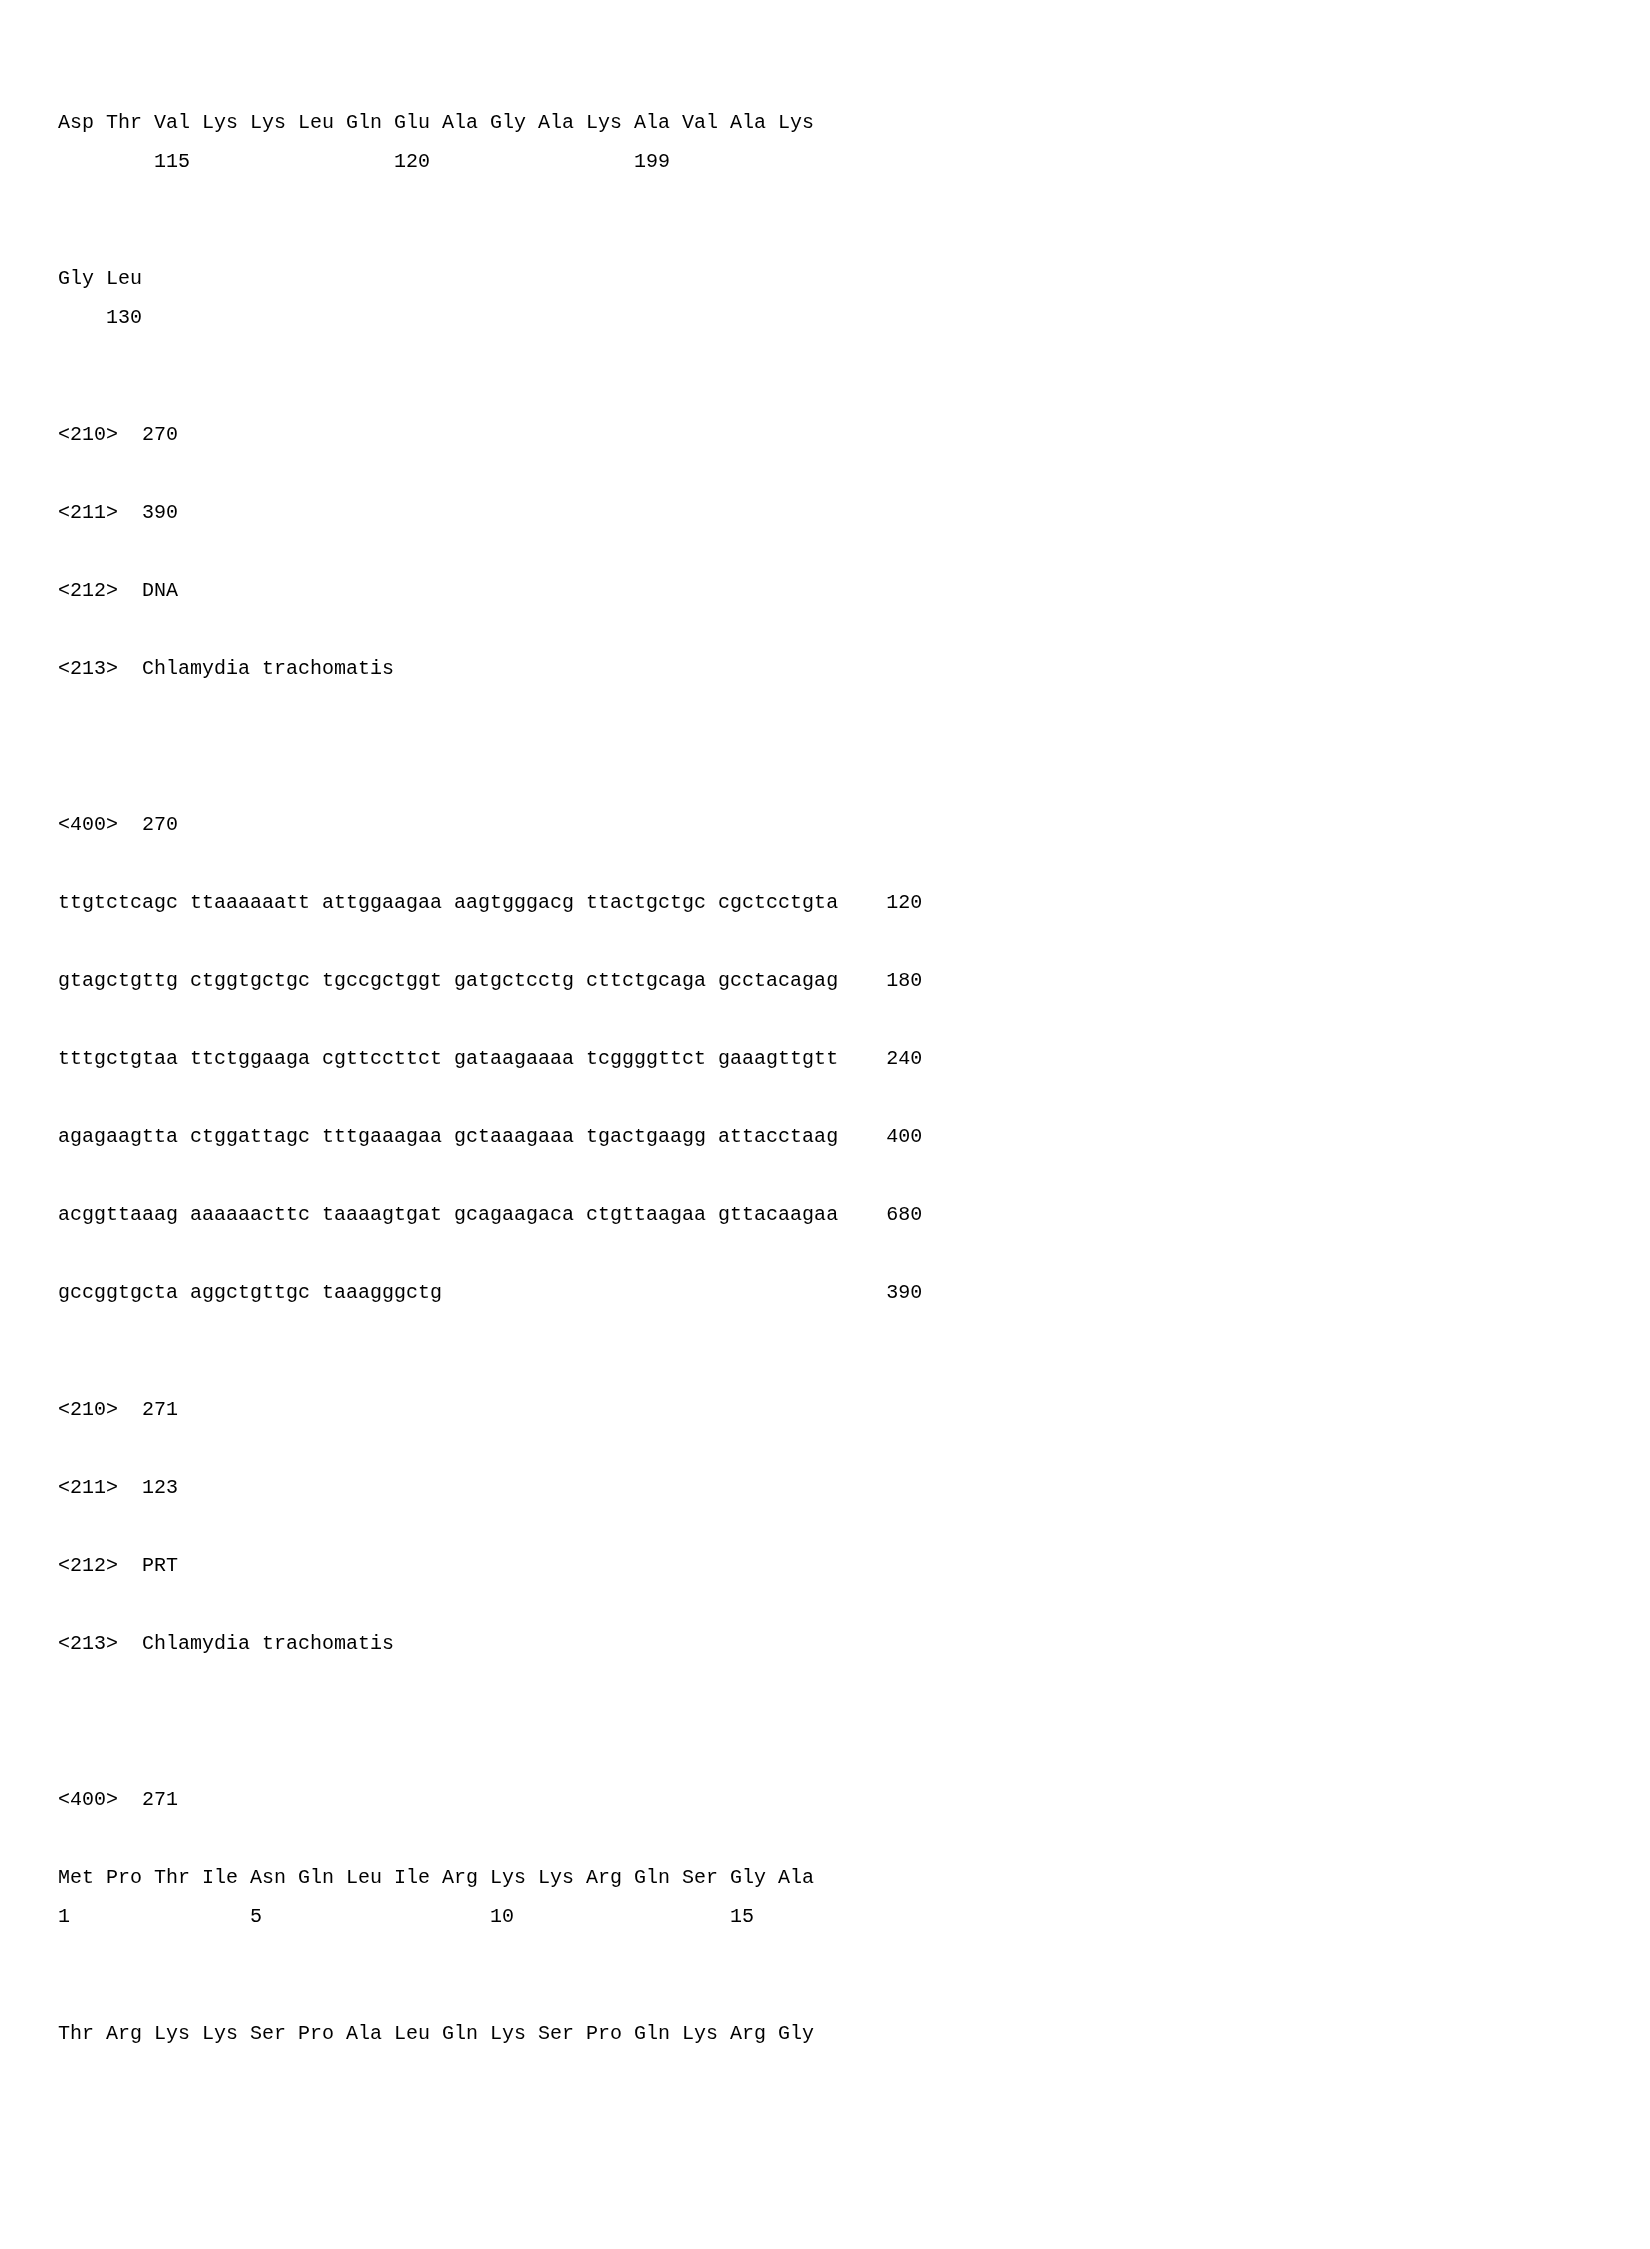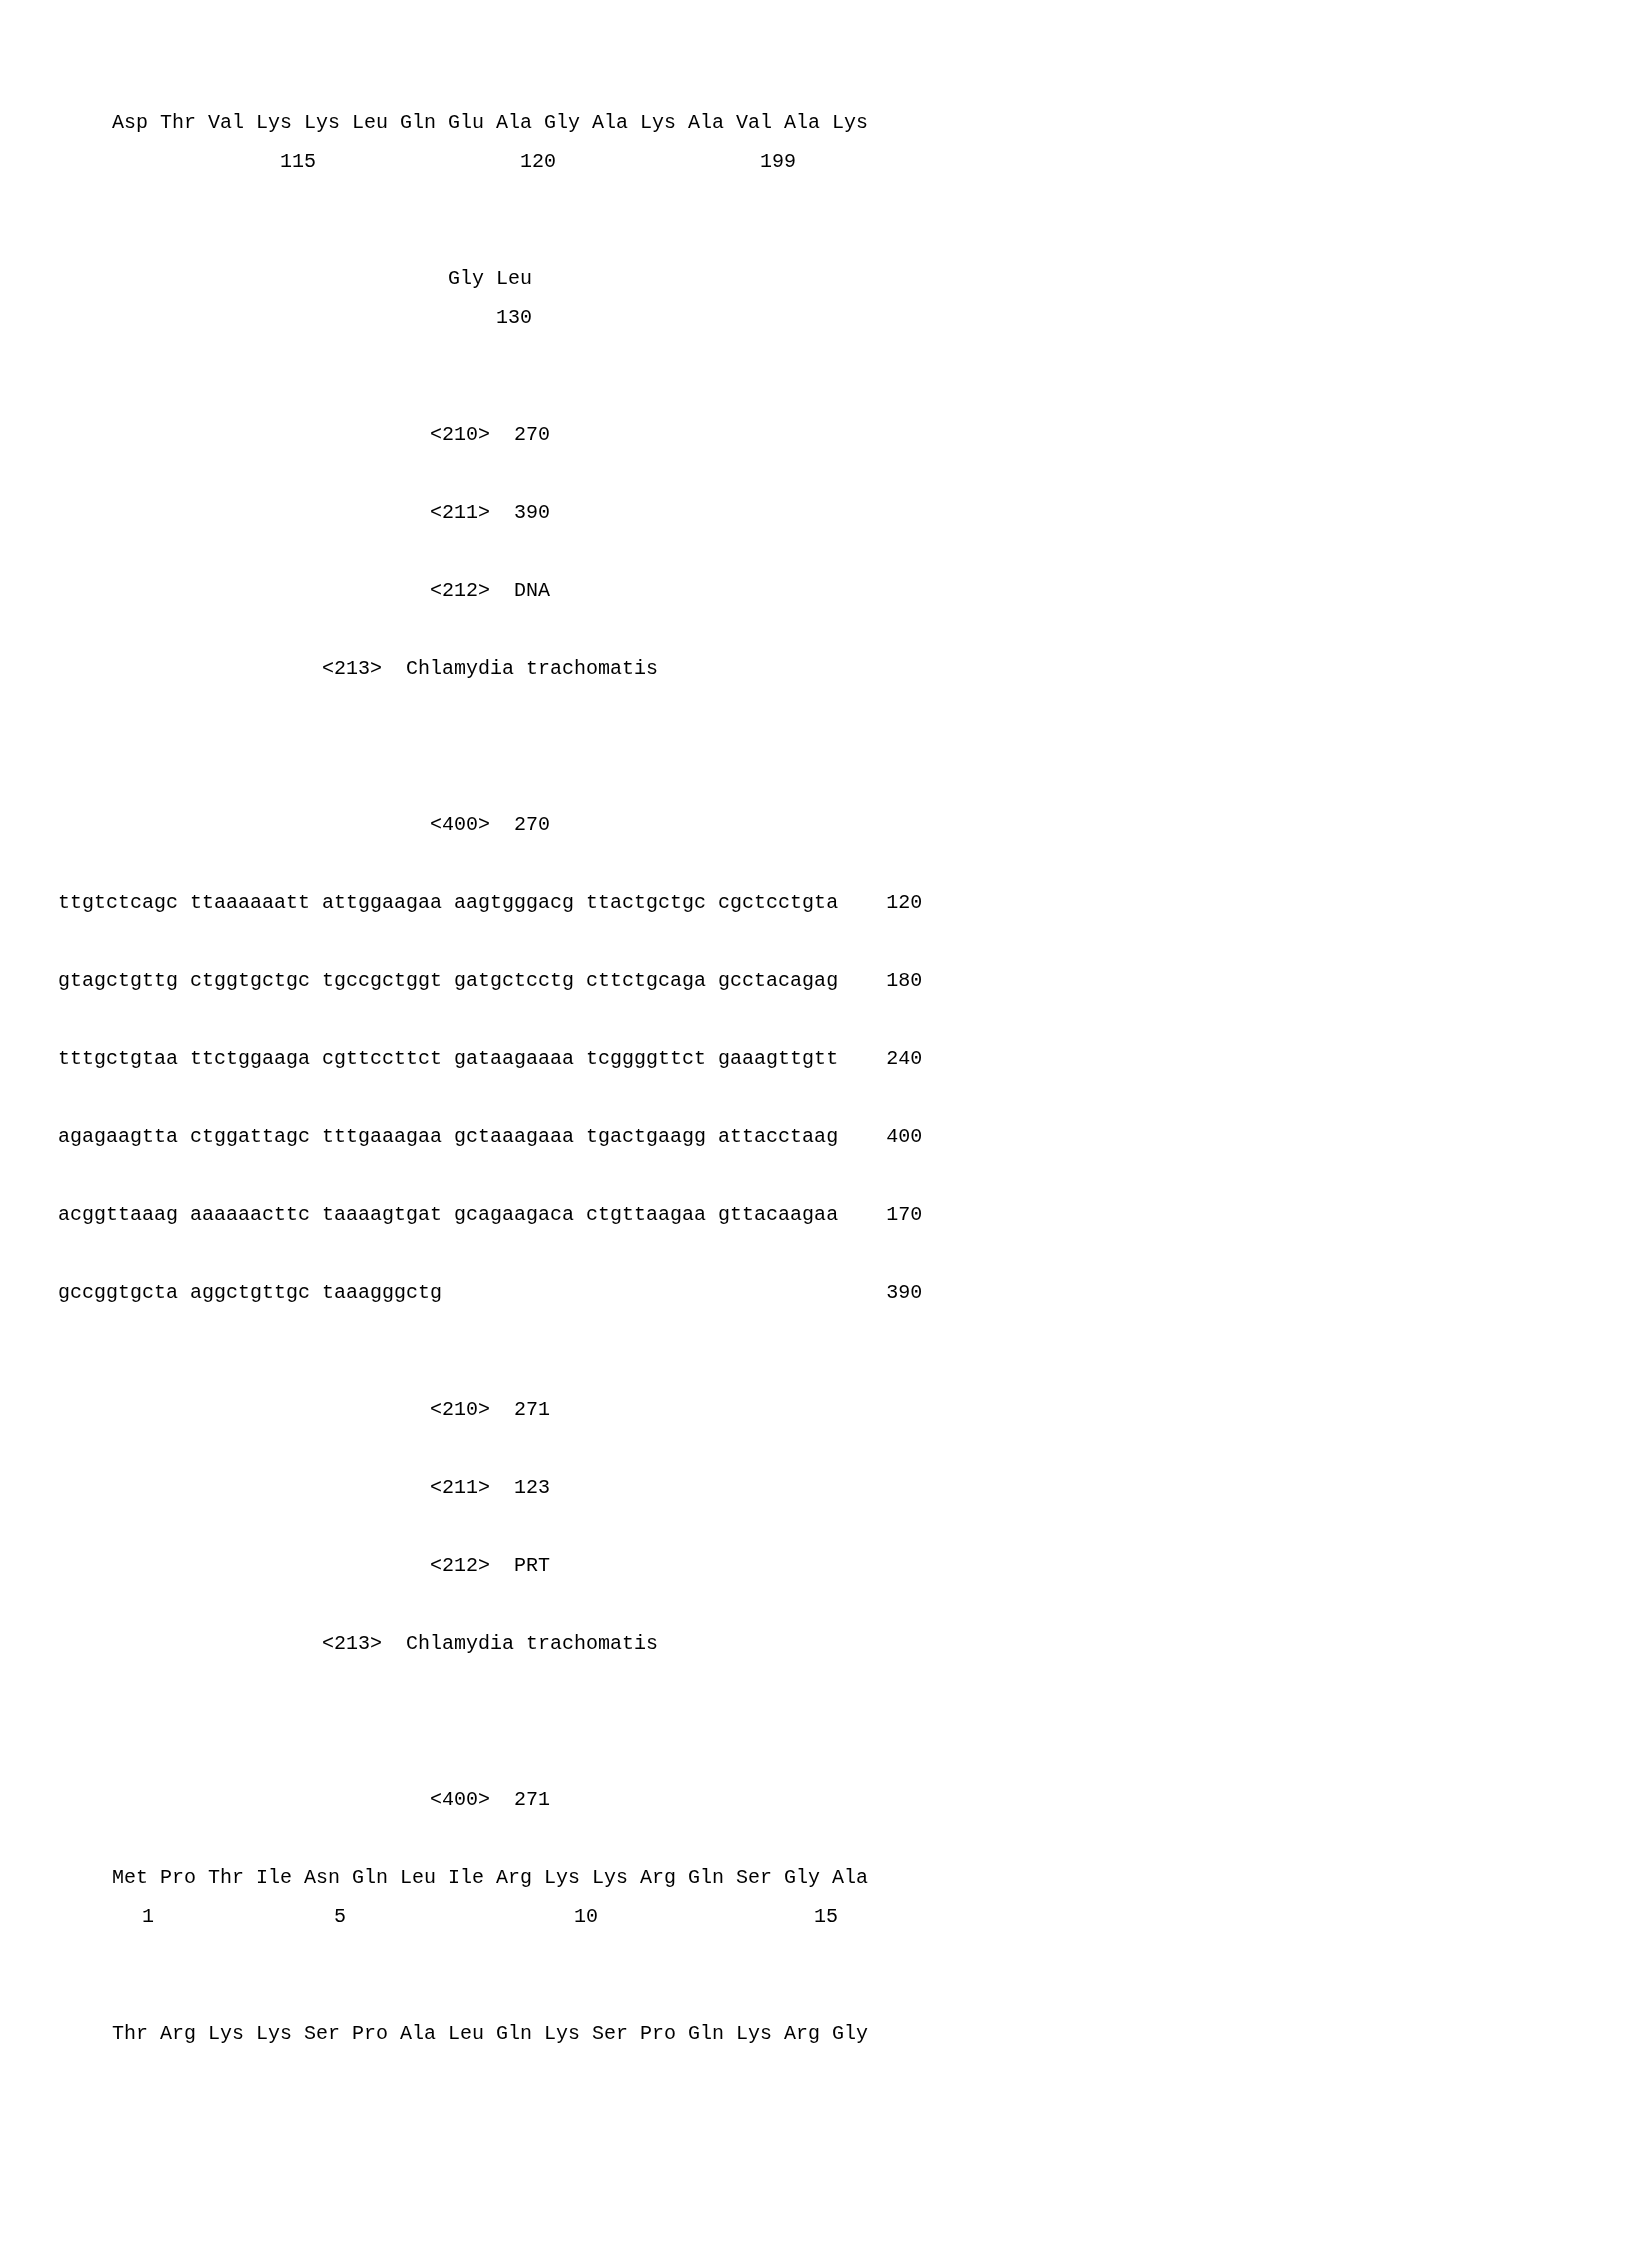--- a/index.html
+++ b/index.html
@@ -7,21 +7,20 @@
     padding: 0;
     background: #ffffff;
   }
   .page {
     position: relative;
     width: 1650px;
     height: 2250px;
     background: #ffffff;
     overflow: hidden;
     font-family: "Liberation Mono", "DejaVu Sans Mono", monospace;
-    text-align: center;
   }
   .listing {
     position: absolute;
     left: 58px;
     top: 103px;
     font-size: 20px;
     line-height: 39px;
     color: #000000;
     font-family: "Liberation Mono", "DejaVu Sans Mono", monospace;
   }
@@ -56,21 +55,21 @@
       <div class="line">&lt;400&gt;  270</div>
       <div class="line"> </div>
       <div class="line">ttgtctcagc ttaaaaaatt attggaagaa aagtgggacg ttactgctgc cgctcctgta    120</div>
       <div class="line"> </div>
       <div class="line">gtagctgttg ctggtgctgc tgccgctggt gatgctcctg cttctgcaga gcctacagag    180</div>
       <div class="line"> </div>
       <div class="line">tttgctgtaa ttctggaaga cgttccttct gataagaaaa tcggggttct gaaagttgtt    240</div>
       <div class="line"> </div>
       <div class="line">agagaagtta ctggattagc tttgaaagaa gctaaagaaa tgactgaagg attacctaag    400</div>
       <div class="line"> </div>
-      <div class="line">acggttaaag aaaaaacttc taaaagtgat gcagaagaca ctgttaagaa gttacaagaa    170</div>
+      <div class="line">acggttaaag aaaaaacttc taaaagtgat gcagaagaca ctgttaagaa gttacaagaa    680</div>
       <div class="line"> </div>
       <div class="line">gccggtgcta aggctgttgc taaagggctg                                     390</div>
       <div class="line"> </div>
       <div class="line"> </div>
       <div class="line">&lt;210&gt;  271</div>
       <div class="line"> </div>
       <div class="line">&lt;211&gt;  123</div>
       <div class="line"> </div>
       <div class="line">&lt;212&gt;  PRT</div>
       <div class="line"> </div>

